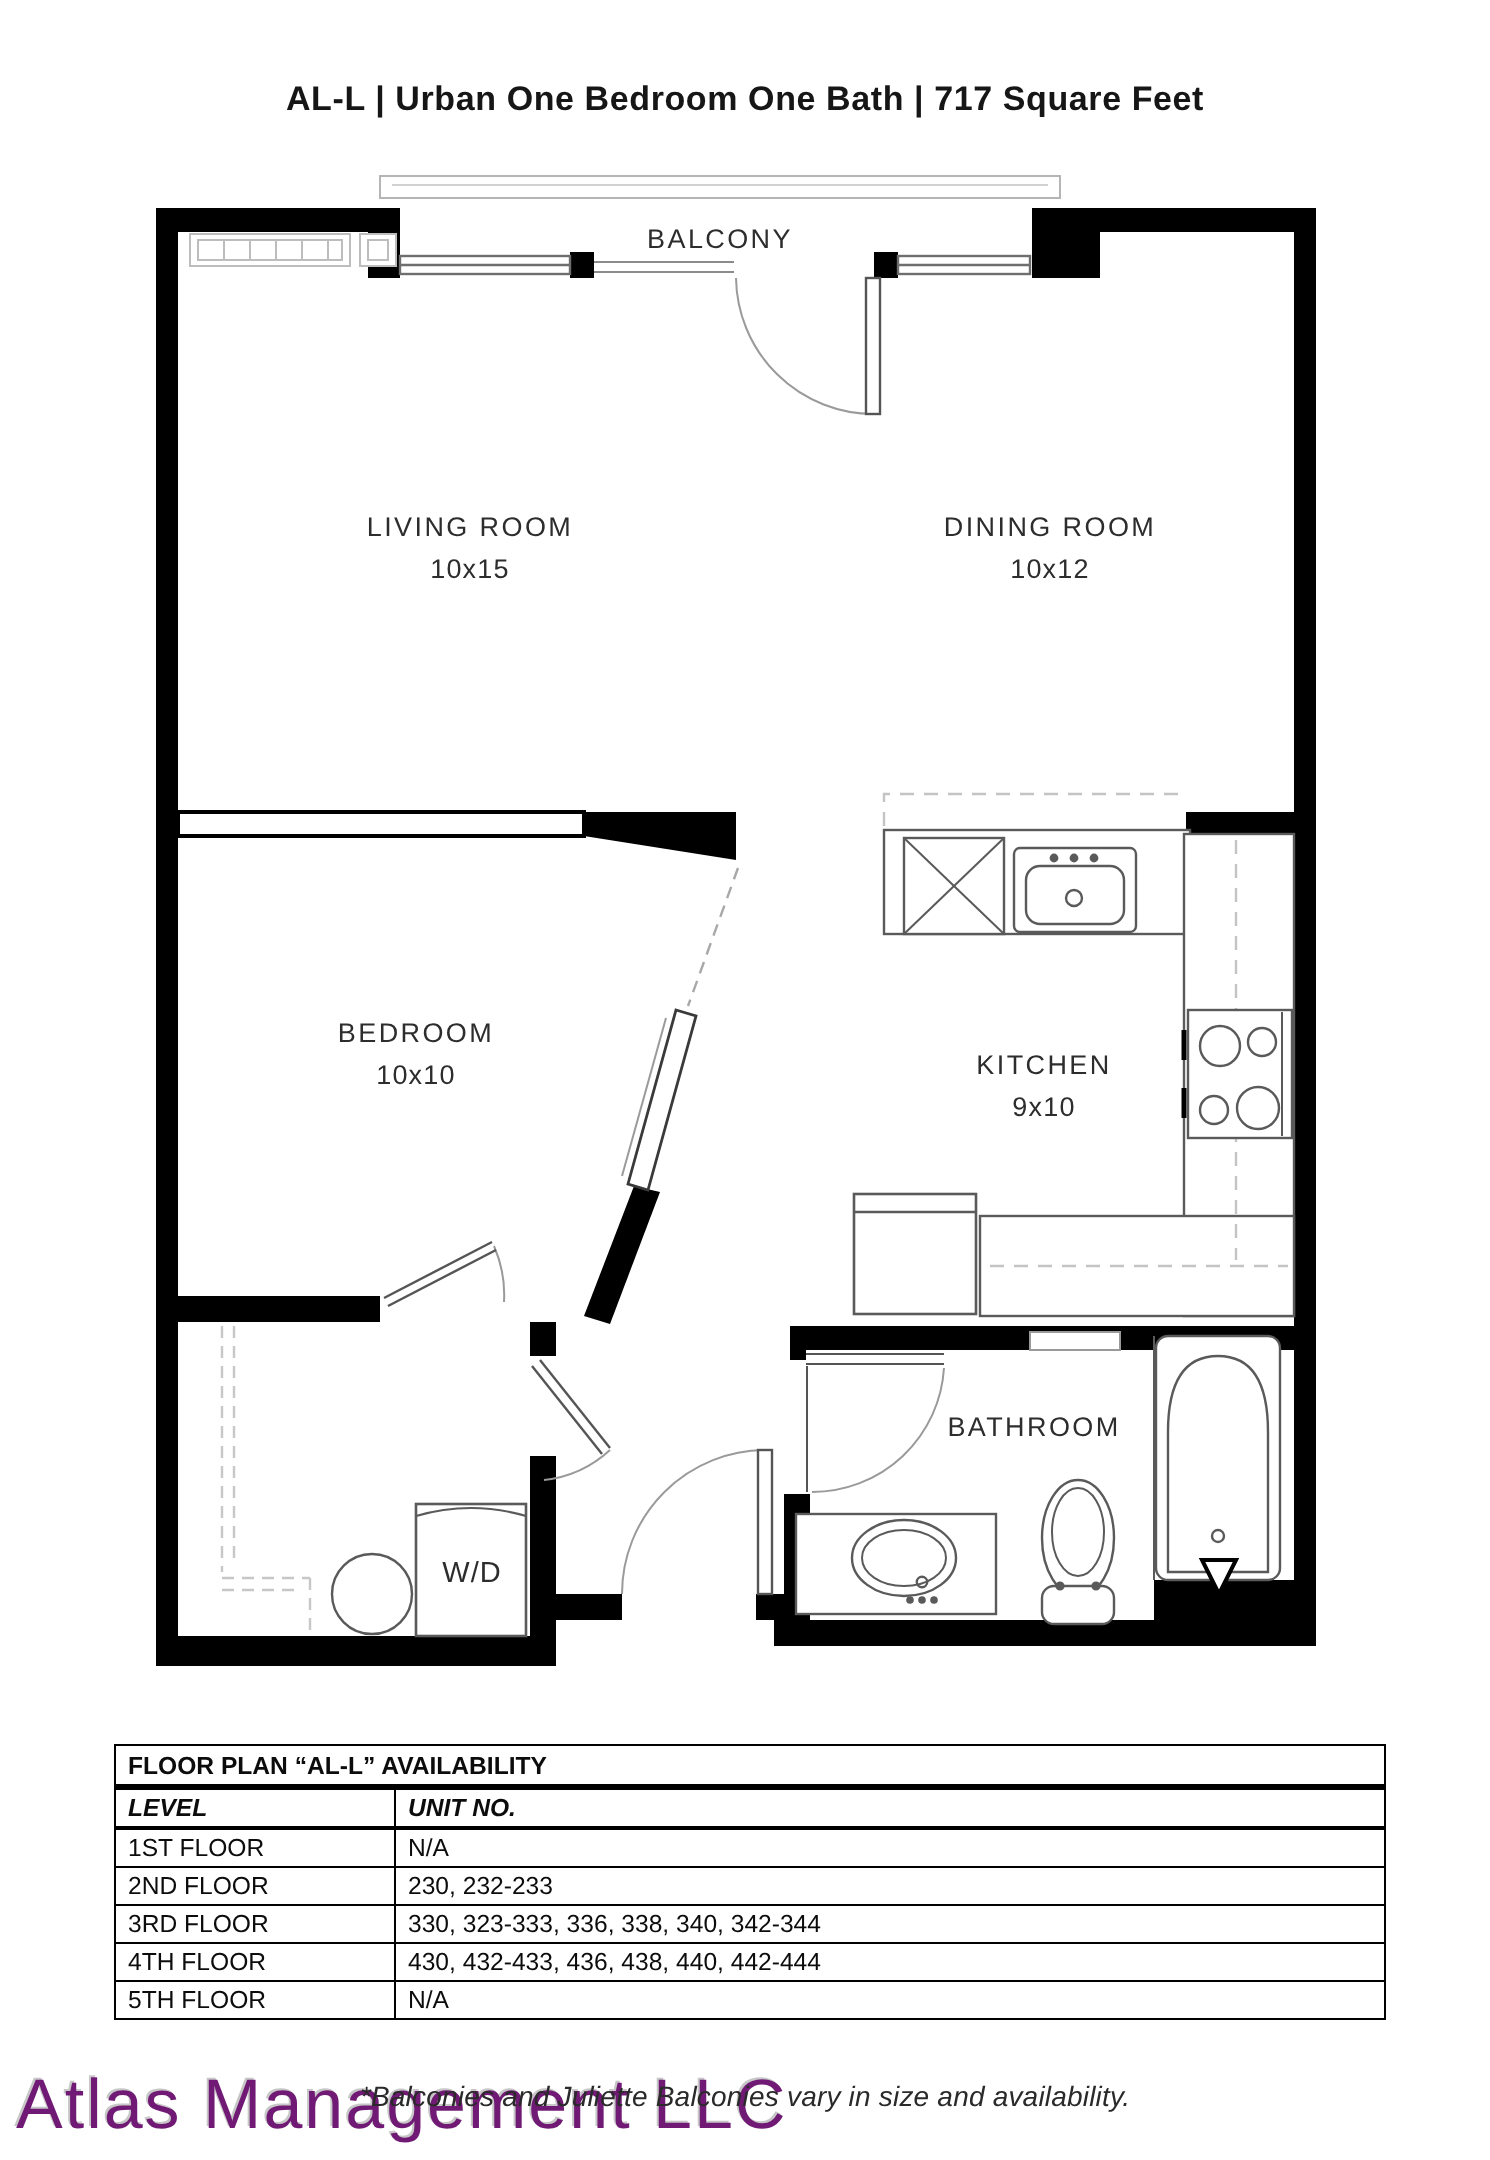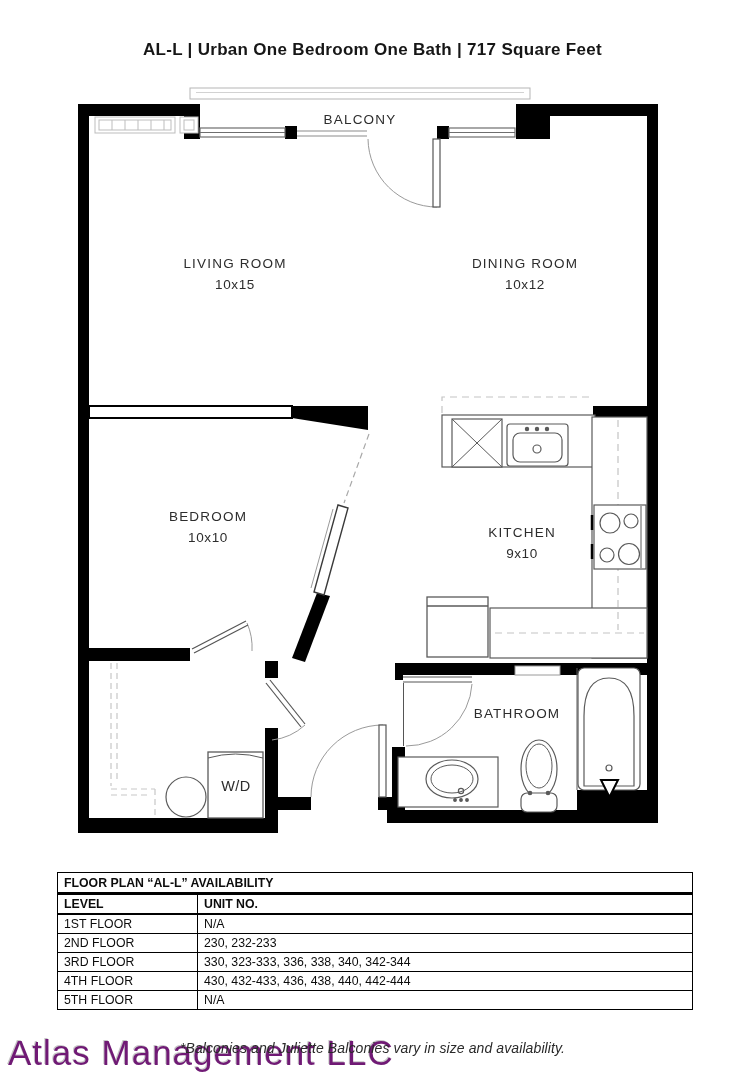--- a/index.html
+++ b/index.html
@@ -11,21 +11,21 @@
   svg text{font-family:"Liberation Sans","DejaVu Sans",sans-serif;fill:#2d2d2d;
         font-size:13.5px;letter-spacing:1.2px;}
   svg text.dims{letter-spacing:.6px;}
   svg text.wd{font-size:14.5px;letter-spacing:.5px;}
 
   .avail{position:absolute;left:57px;top:872px;width:636px;border-collapse:collapse;
         table-layout:fixed;font-size:12.3px;color:#0c0c0c;}
   .avail td{border:1.6px solid #000;height:18px;padding:0 0 0 6px;vertical-align:middle;
         white-space:nowrap;overflow:hidden;}
   .avail tr.t-title td{font-weight:700;border-bottom:3px solid #000;height:19px;}
-  .avail tr.t-head td{font-weight:700;border-bottom:2.2px solid #000;}
+  .avail tr.t-head td{font-weight:700;border-bottom:2.2px solid #000;font-style:italic;}
   .avail col.c1{width:140px;}
 
   .footnote{position:absolute;top:1040px;left:0;width:745px;text-align:center;
         font-style:italic;font-size:14px;color:#2a2a2a;letter-spacing:.1px;}
   .watermark{position:absolute;left:8px;top:1033px;font-size:35px;letter-spacing:1px;
         color:#701a75;text-shadow:-1px -1px 0 #c7c7c7,1px 1px 0 #ffffff;font-weight:400;
         white-space:nowrap;}
 </style>
 </head>
 <body>

